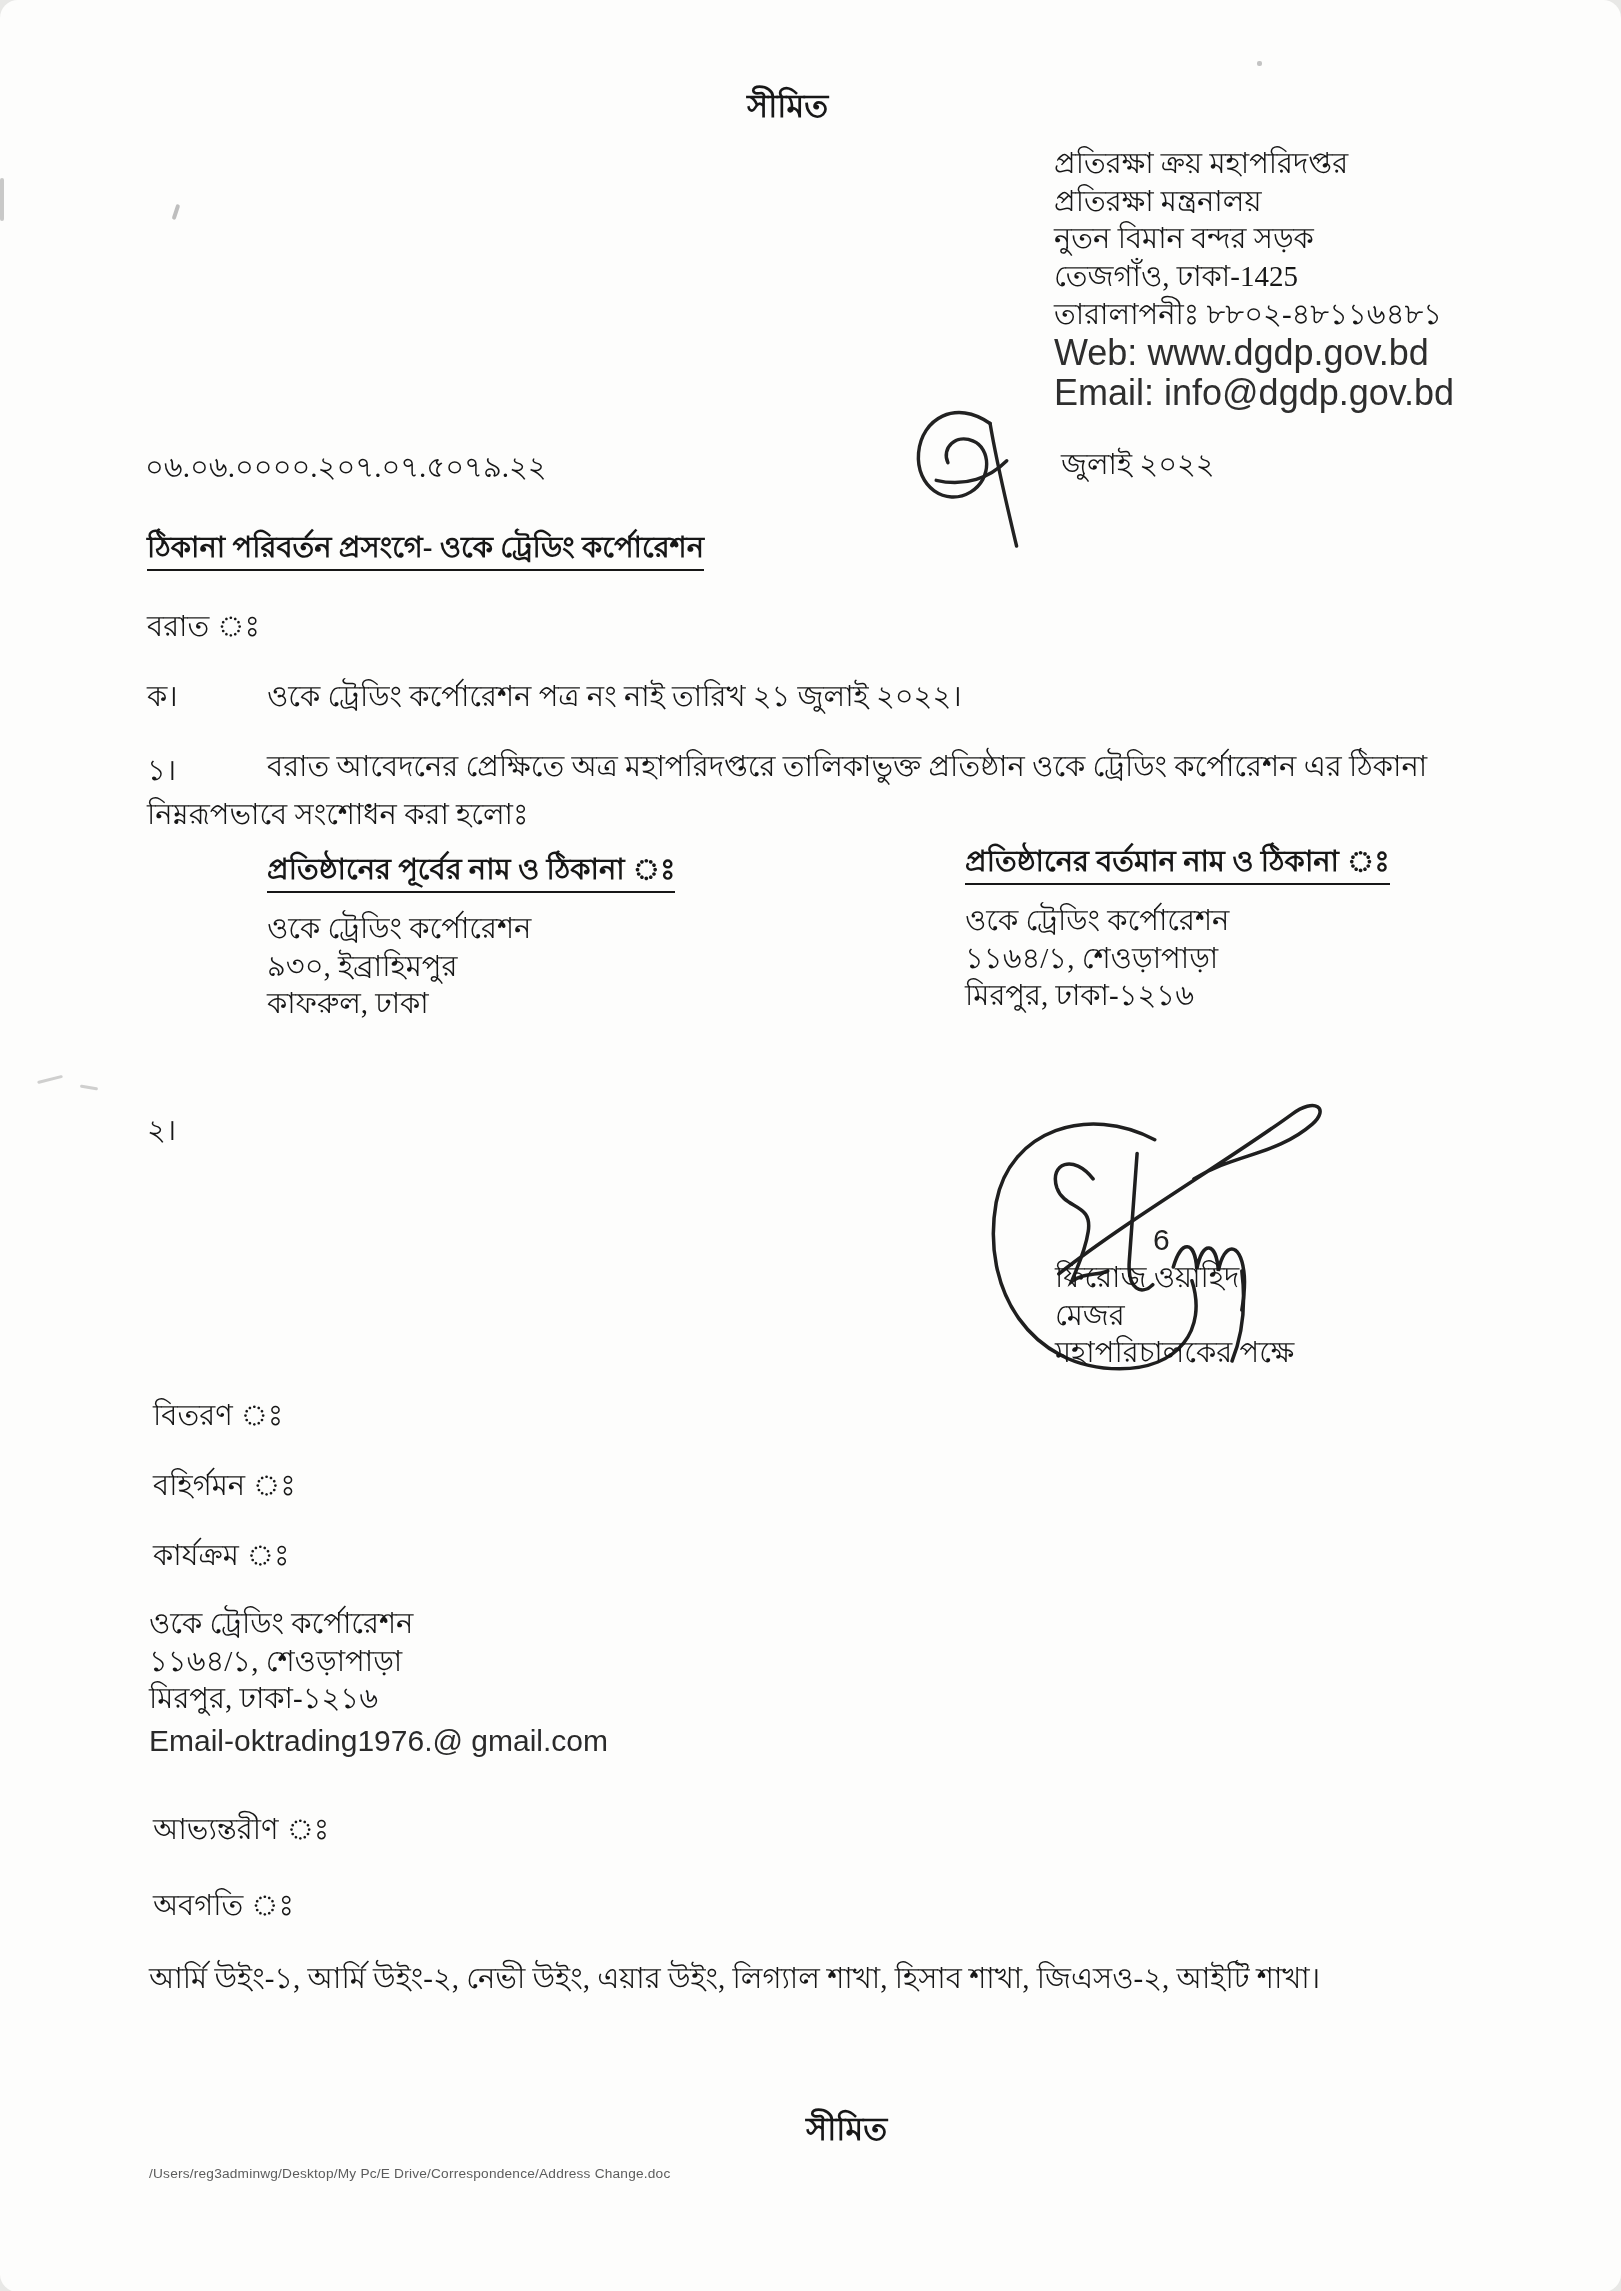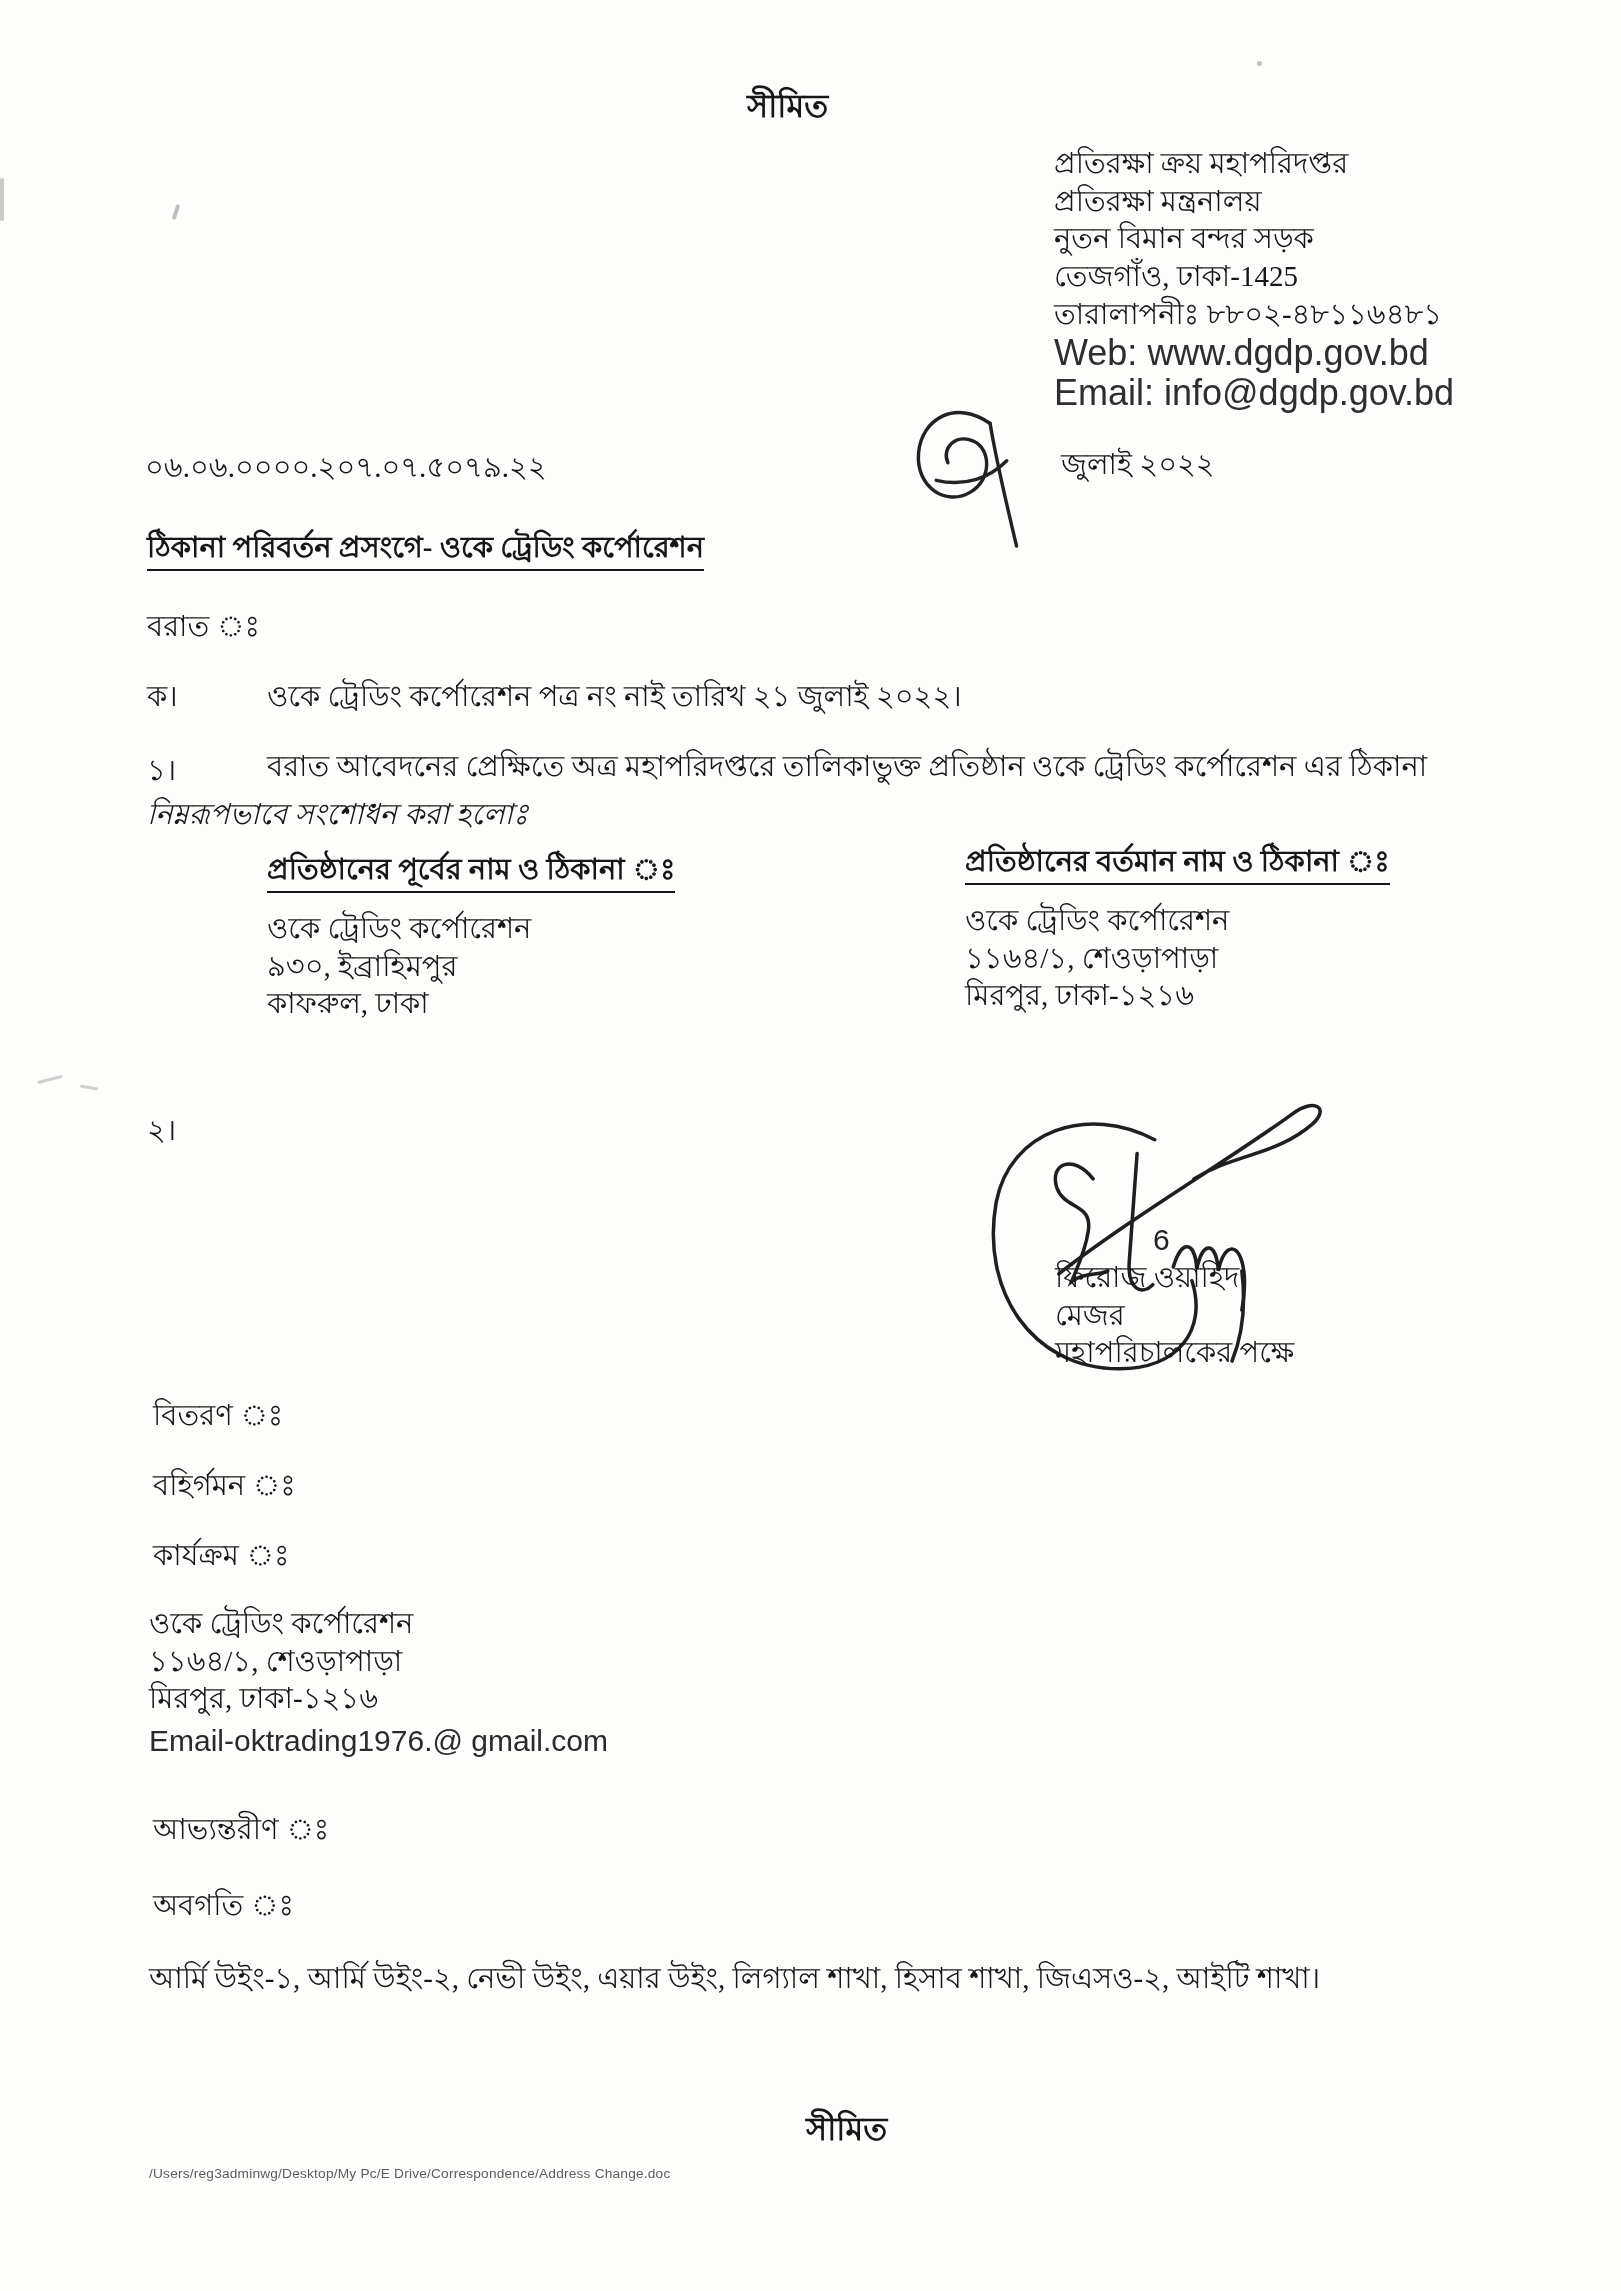--- a/index.html
+++ b/index.html
@@ -4,20 +4,21 @@
 <style>
   html,body{margin:0;padding:0;background:#e8e8e6;}
   .page{
     position:relative;
     width:1621px;height:2292px;
     margin:0 auto;
     background:#fdfdfc;
     overflow:hidden;
     color:#1b1b1b;
     font-family:"Liberation Serif", serif;
+    border-radius:18px;
   }
   .abs{position:absolute;white-space:nowrap;}
   .bn{font-size:29px;line-height:1.3;color:#171717;}
   .bn-bold{font-weight:bold;}
   .latin{font-family:"Liberation Sans", sans-serif;font-size:36px;color:#2e2e2e;}
   .underline{border-bottom:2.5px solid #171717;padding-bottom:2px;}
   .letterhead{display:flex;flex-direction:column;line-height:40px;}
   .addr-block{display:flex;flex-direction:column;line-height:45px;}
   .sig-block{display:flex;flex-direction:column;line-height:46px;}
   .footer-path{font-family:"Liberation Sans", sans-serif;font-size:13.7px;color:#5c5c5c;letter-spacing:0.2px;}
@@ -60,21 +61,21 @@
   <div class="abs bn" style="left:1061px;top:446px;">জুলাই ২০২২</div>
 
   <div class="abs bn bn-bold underline" style="left:147px;top:529px;">ঠিকানা পরিবর্তন প্রসংগে- ওকে ট্রেডিং কর্পোরেশন</div>
 
   <div class="abs bn" style="left:147px;top:608px;">বরাত  ঃ</div>
   <div class="abs bn" style="left:147px;top:678px;">ক।</div>
   <div class="abs bn" style="left:267px;top:678px;">ওকে ট্রেডিং কর্পোরেশন পত্র নং নাই তারিখ ২১ জুলাই  ২০২২।</div>
 
   <div class="abs bn" style="left:147px;top:752px;">১।</div>
   <div class="abs bn" style="left:267px;top:748px;">বরাত আবেদনের প্রেক্ষিতে অত্র মহাপরিদপ্তরে তালিকাভুক্ত প্রতিষ্ঠান ওকে ট্রেডিং কর্পোরেশন এর ঠিকানা</div>
-  <div class="abs bn" style="left:147px;top:796px;font-style:italic;">নিম্নরূপভাবে সংশোধন করা হলোঃ</div>
+  <div class="abs bn" style="left:147px;top:796px;">নিম্নরূপভাবে সংশোধন করা হলোঃ</div>
 
   <div class="abs bn underline bn-bold" style="left:267px;top:851px;">প্রতিষ্ঠানের পূর্বের নাম ও ঠিকানা ঃ</div>
   <div class="abs addr-block" style="left:267px;top:910px;">
     <span class="bn">ওকে ট্রেডিং কর্পোরেশন</span>
     <span class="bn">৯৩০, ইব্রাহিমপুর</span>
     <span class="bn">কাফরুল, ঢাকা</span>
   </div>
 
   <div class="abs bn underline bn-bold" style="left:965px;top:843px;">প্রতিষ্ঠানের বর্তমান নাম ও ঠিকানা ঃ</div>
   <div class="abs addr-block" style="left:965px;top:902px;">

